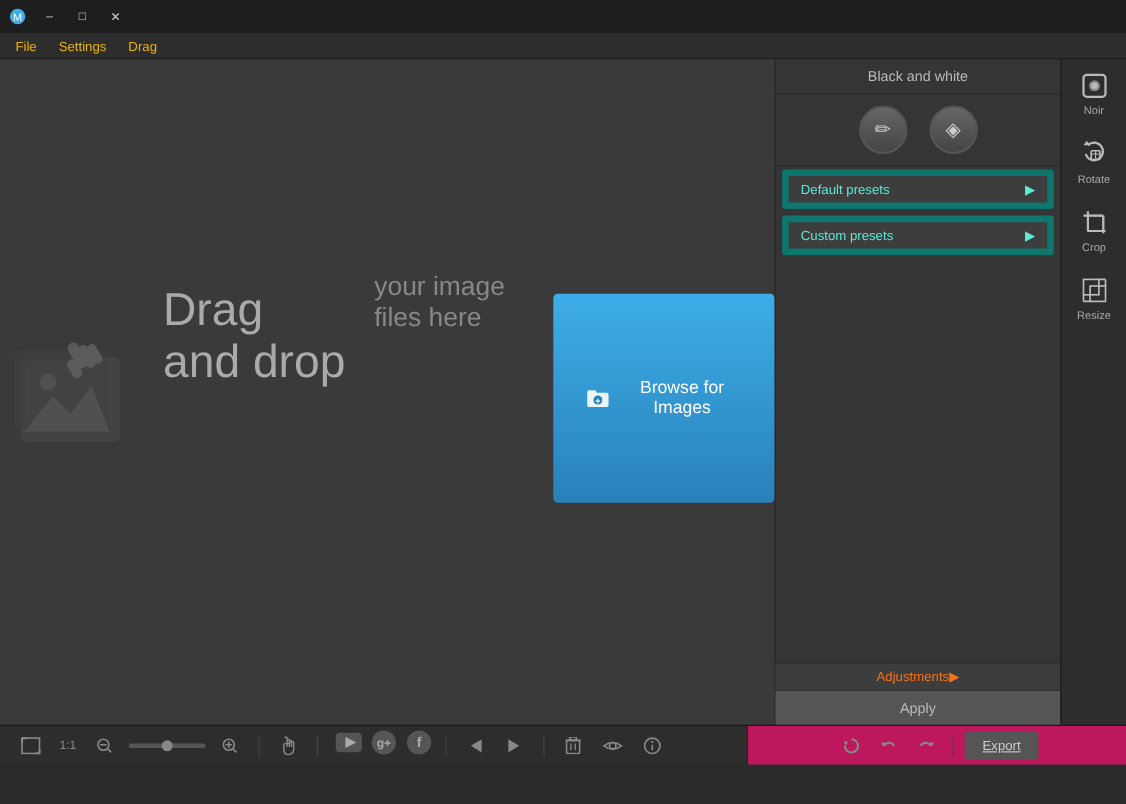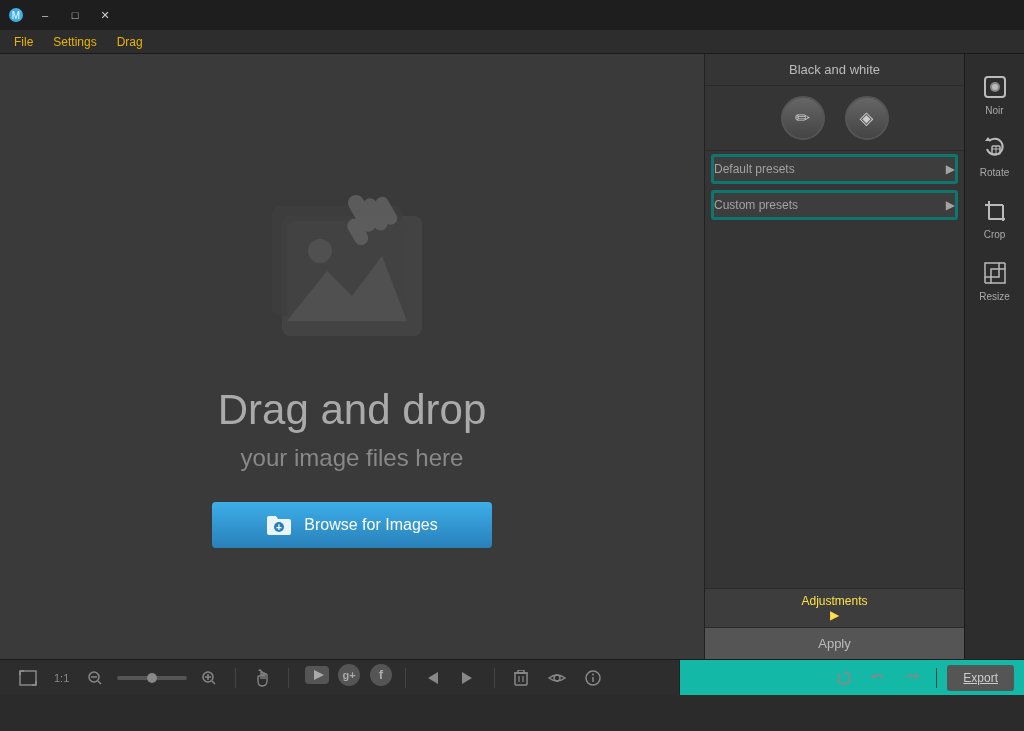--- a/index.html
+++ b/index.html
@@ -50,22 +50,21 @@
       background: #3a3a3a;
       display: flex;
       align-items: center;
       justify-content: center;
       position: relative;
       flex-direction: column;
     }
 
     .drop-zone {
       display: flex;
-      flex-direction: column;
-      align-items: center;
+      flex-direction: row;
       gap: 20px;
     }
 
     .drop-icon {
       width: 200px;
       height: 200px;
       opacity: 0.5;
     }
 
     .drop-text-main {
@@ -116,21 +115,21 @@
       gap: 2px;
       border-left: 1px solid #1a1a1a;
     }
 
     .tool-item {
       width: 54px;
       height: 60px;
       display: flex;
       flex-direction: column;
       align-items: center;
-      justify-content: center;
+      justify-content: flex-start;
       cursor: pointer;
       border-radius: 4px;
       gap: 4px;
     }
     .tool-label { font-size: 10px; color: #aaa; }
 
     .panel-title {
       text-align: center;
       font-size: 13px;
       color: #bbb;
@@ -170,45 +169,44 @@
       color: #bbb;
       display: flex;
       justify-content: space-between;
       align-items: center;
       cursor: pointer;
     }
 
     .preset-item {
       margin: 3px 6px;
       background: #3d3d3d;
-      border: 3px solid #0f766e;
+      border: 6px solid #0f766e;
       border-radius: 3px;
-      padding: 5px 0;
+      padding: 5px 11px;
       font-size: 12px;
-      color: #a3a3a3;
+      color: #5eead4;
       display: flex;
       justify-content: space-between;
       align-items: center;
       cursor: pointer;
     }
 
     .panel-flex { display: flex; height: 100%; flex-direction: column; }
     .panel-spacer { flex: 1; }
 
     .adjustments-bar {
       background: #3d3d3d;
       border-top: 1px solid #2a2a2a;
       padding: 5px 8px;
       font-size: 12px;
-      color: #fde047;
-      display: flex;
-      justify-content: flex-start;
-      align-items: center;
-      cursor: pointer;
-      flex-direction: column;
+      color: #f97316;
+      display: flex;
+      justify-content: center;
+      align-items: center;
+      cursor: pointer;
     }
 
     .apply-btn {
       background: #555;
       border: none;
       color: #bbb;
       font-size: 13px;
       padding: 8px;
       text-align: center;
       cursor: pointer;
@@ -499,21 +497,21 @@
       </div>
       <div class="bottom-btn">
         <svg width="16" height="16" viewBox="0 0 16 16">
           <circle cx="8" cy="8" r="7" fill="none" stroke="#888" stroke-width="1.5"></circle>
           <line x1="8" y1="7" x2="8" y2="12" stroke="#888" stroke-width="1.5"></line>
           <circle cx="8" cy="4.5" r="1" fill="#888"></circle>
         </svg>
       </div>
     </div>
 
-    <div style="flex: 1; display: flex; align-items: center; justify-content: flex-end; padding: 0 10px; gap: 6px; background: #14b8a6; text-decoration: underline;">
+    <div style="flex: 1; display: flex; align-items: center; justify-content: center; padding: 0 10px; gap: 6px; background: #be185d; text-decoration: underline;">
       <div class="bottom-btn">
         <svg width="16" height="16" viewBox="0 0 16 16">
           <path d="M8 2 A6 6 0 1 1 2 8" fill="none" stroke="#888" stroke-width="1.8"></path>
           <polygon points="1,4 5,4 3,8" fill="#888"></polygon>
         </svg>
       </div>
       <div class="bottom-btn">
         <svg width="16" height="16" viewBox="0 0 16 16">
           <path d="M4 8 A5 5 0 0 1 13 8" fill="none" stroke="#888" stroke-width="1.8"></path>
           <polygon points="1,5 5,5 3,9" fill="#888"></polygon>

